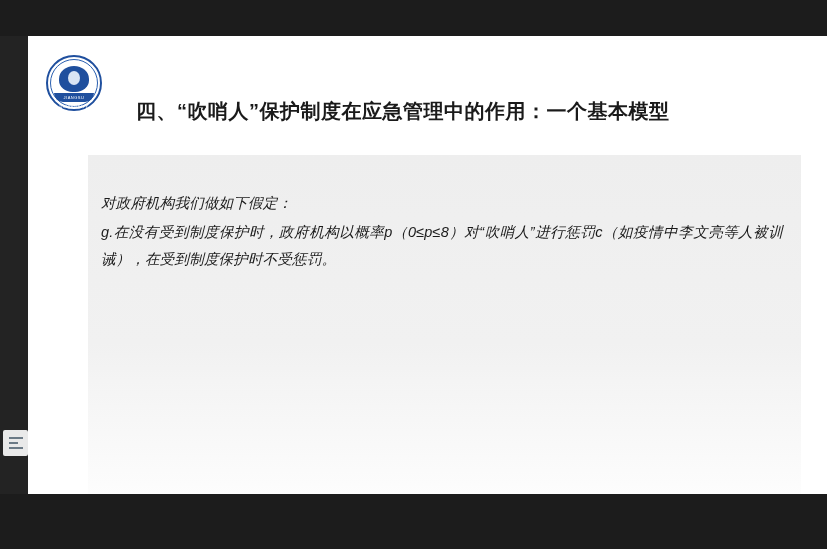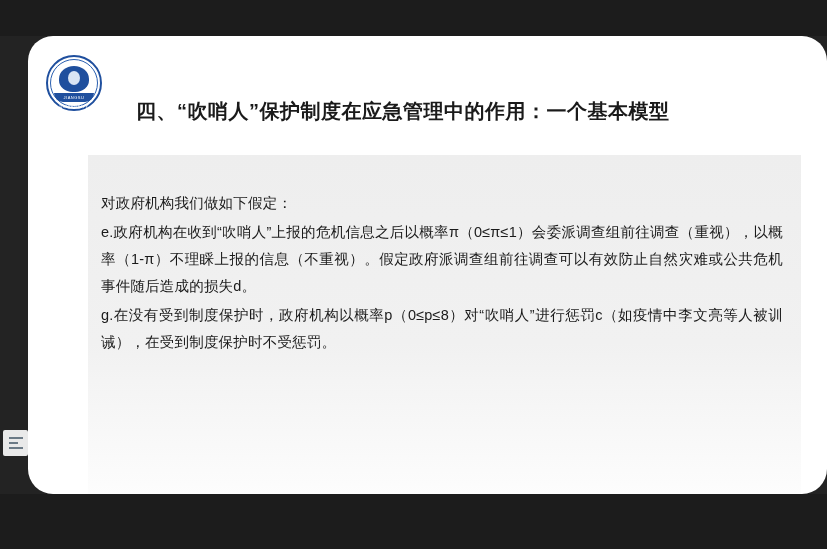--- a/index.html
+++ b/index.html
@@ -35,21 +35,20 @@
     height: 55px;
     background: #1c1c1c;
   }
   .slide {
     position: absolute;
     left: 28px;
     top: 36px;
     width: 799px;
     height: 458px;
     background: #ffffff;
-    border-radius: 25px;
   }
   .left-rail {
     position: absolute;
     left: 0;
     top: 36px;
     width: 28px;
     height: 458px;
     background: #232323;
   }
   .notes-icon {
@@ -159,20 +158,21 @@
     top: 35px;
     width: 690px;
   }
   .para {
     font-size: 14.5px;
     line-height: 27px;
     color: #1a1a1a;
     margin: 0 8px 2px 0;
     text-align: justify;
     letter-spacing: 0.2px;
+    font-style: italic;
   }
 </style>
 </head>
 <body>
 
 <div class="slide-stage">
 
   <div class="top-bar"></div>
 
   <div class="left-rail">
@@ -192,21 +192,20 @@
       <div class="band">
         <span>JIANGSU UNIVERSITY</span>
       </div>
     </div>
 
     <div class="slide-title">四、“吹哨人”保护制度在应急管理中的作用：一个基本模型</div>
 
     <div class="content-box">
       <div class="content-inner">
         <p class="para">对政府机构我们做如下假定：</p>
-        <p class="para">e.政府机构在收到“吹哨人”上报的危机信息之后以概率π（0≤π≤1）会委派调查组前往调查（重视），以概率（1-π）不理睬上报的信息（不重视）。假定政府派调查组前往调查可以有效防止自然灾难或公共危机事件随后造成的损失d。</p>
         <p class="para">g.在没有受到制度保护时，政府机构以概率p（0≤p≤8）对“吹哨人”进行惩罚c（如疫情中李文亮等人被训诫），在受到制度保护时不受惩罚。</p>
       </div>
     </div>
 
   </div>
 
   <div class="bottom-bar"></div>
 
 </div>
 

